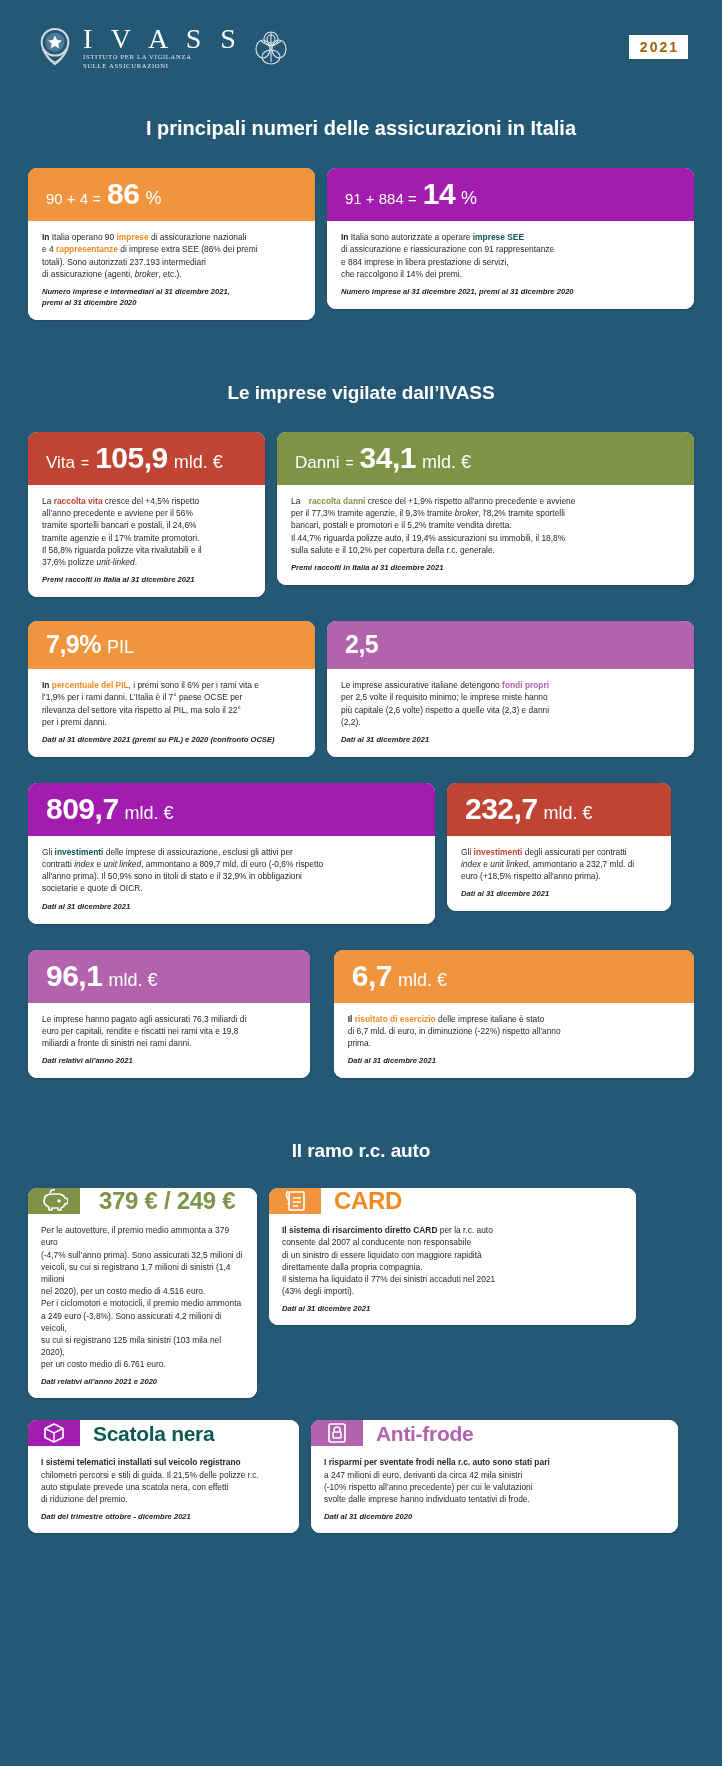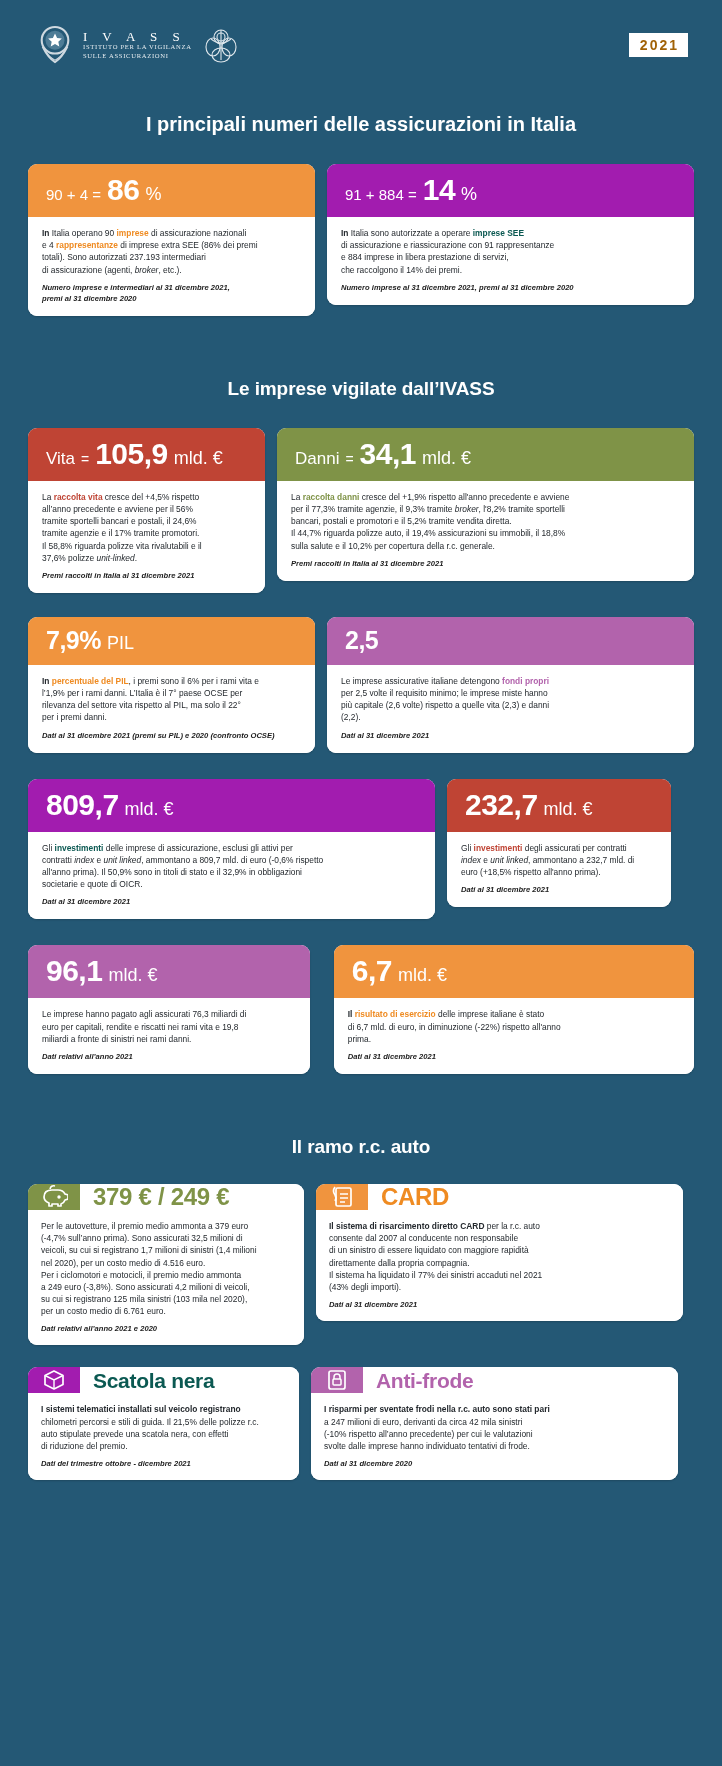--- a/index.html
+++ b/index.html
@@ -14,21 +14,21 @@
   }
   .page { width:722px; height:1766px; background:#245875; position:relative; }
 
   
   .header { display:flex; align-items:center; justify-content:space-between; padding:24px 34px 0 36px; }
   .brand { display:flex; align-items:center; gap:9px; }
   .emblem { width:38px; height:42px; flex:0 0 auto; }
   .wordmark { display:flex; flex-direction:column; justify-content:center; }
   .wordmark .ivass {
     font-family:"Liberation Serif", serif;
-    font-size:13px; letter-spacing:6px; line-height:1.05; color:#fff;
+    font-size:28px; letter-spacing:6px; line-height:1.05; color:#fff;
   }
   .wordmark .sub1, .wordmark .sub2 {
     font-family:"Liberation Serif", serif;
     font-size:6.6px; letter-spacing:0.7px; color:#e7edf1; line-height:1.28;
   }
   .knot { width:36px; height:40px; flex:0 0 auto; margin-left:2px; }
   .yearbox {
     background:#fff; color:#a16207; font-weight:bold;
     font-size:14px; letter-spacing:2px; padding:4px 9px 4px 11px;
   }
@@ -70,21 +70,21 @@
 
   
   .bg-orange { background:#f0943e; }
   .bg-teal   { background:#a21caf; }
   .bg-red    { background:#bf4434; }
   .bg-green  { background:#7f9347; }
   .bg-purple { background:#b263ac; }
   .c-orange { color:#ef8b22; }
   .c-teal   { color:#0b5952; }
   .c-red    { color:#bf4434; }
-  .c-green  { color:#7f9347; }
+  .c-green  { color:#7f9347;margin-left:6px; }
   .c-purple { color:#b263ac; }
 
   
   .iconcard .hdr { padding:0; display:flex; align-items:stretch; gap:0; }
   .iconbox { width:52px; flex:0 0 52px; display:flex; align-items:center; justify-content:center; }
   .icontitle {
     flex:1; display:flex; align-items:center; padding-left:13px;
     font-size:24px; font-weight:bold; letter-spacing:-0.3px; background:#fff;
   }
   .icontitle.small { font-size:21px; }
@@ -281,21 +281,21 @@
         <p>di 6,7 mld. di euro, in diminuzione (-22%) rispetto all'anno</p>
         <p>prima.</p>
         <p class="note">Dati al 31 dicembre 2021</p>
       </div>
     </div>
   </div>
 
   <div class="sectiontitle" style="margin-top:62px;">Il ramo r.c. auto</div>
 
   <div class="row" style="margin-top:26px;">
-    <div class="card iconcard" style="width:276px;">
+    <div class="card iconcard" style="width:229px;">
       <div class="hdr">
         <div class="iconbox bg-green">
           <svg width="28" height="26" viewBox="0 0 28 26">
             <path d="M4 13 q0-7 8-7 h6 q5 0 7 4 l3 1 v4 l-3 1 q-1 3 -4 4 v2 h-3 v-2 h-6 v2 h-3 v-3 q-5-2 -5-6z" fill="none" stroke="#fff" stroke-width="1.7" stroke-linejoin="round"></path>
             <circle cx="19" cy="13" r="1.7" fill="#fff"></circle>
             <path d="M10 5 q1-4 5-3" fill="none" stroke="#fff" stroke-width="1.6"></path>
           </svg>
         </div>
         <div class="icontitle c-green">
           <span>379 € / 249 €</span>

